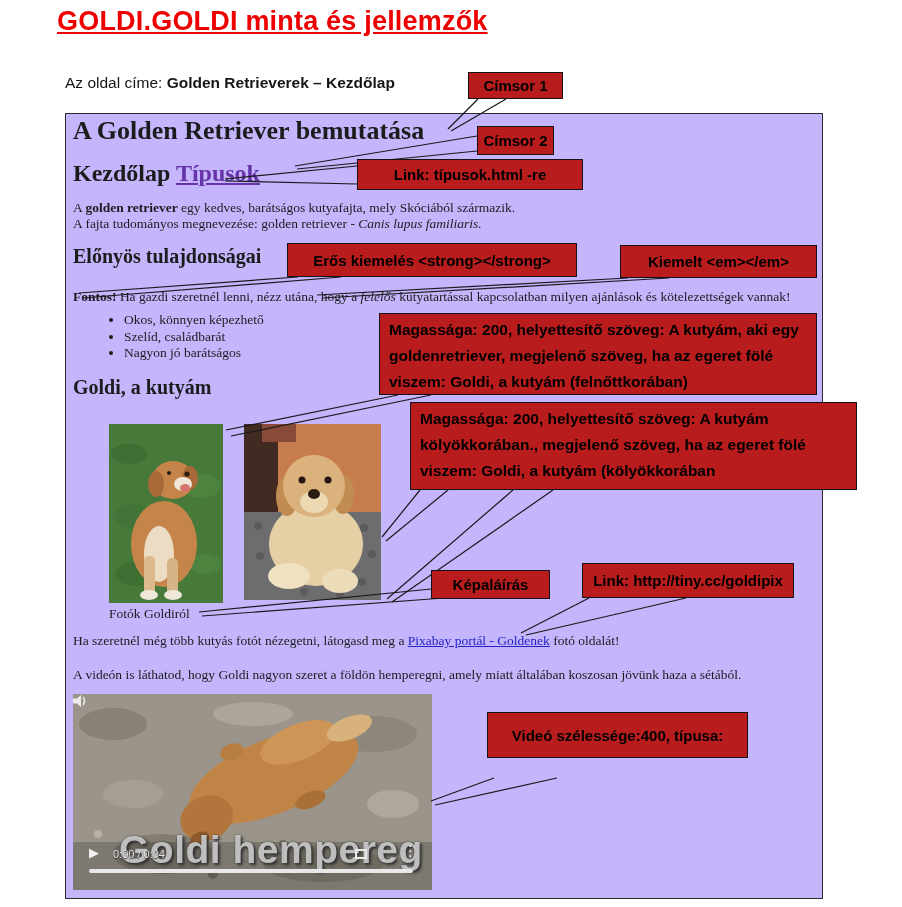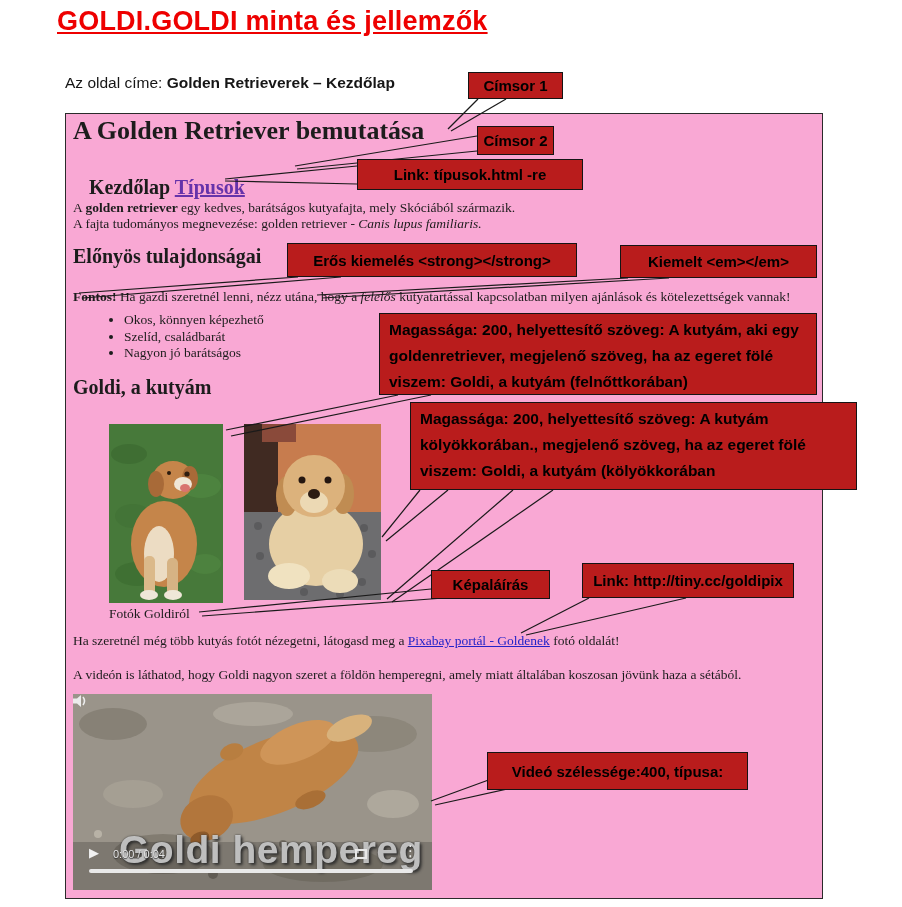--- a/index.html
+++ b/index.html
@@ -11,25 +11,25 @@
   .doc-title{
     position:absolute;left:57px;top:6px;font-size:27px;font-weight:bold;
     color:#ee0000;text-decoration:underline;letter-spacing:.2px;
   }
   .page-title-line{position:absolute;left:65px;top:74px;font-size:15.5px;color:#161616;}
   .page-title-line b{font-weight:bold;}
 
   
   .webpage{
     position:absolute;left:65px;top:113px;width:758px;height:786px;
-    border:1.6px solid #2b2b2b;background:#f9a8d4;
+    border:1.6px solid #2b2b2b;background:#c4b5fd;
     font-family:"Liberation Serif",serif;color:#1c1c1c;box-sizing:border-box;
   }
   .wp-h1{position:absolute;left:7px;top:2px;font-size:26px;font-weight:bold;margin:0;}
-  .wp-nav{position:absolute;left:7px;top:46px;font-size:20px;font-weight:bold;margin:16px;font-family:Liberation Serif, serif;}
+  .wp-nav{position:absolute;left:7px;top:46px;font-size:24px;font-weight:bold;margin:0;font-family:Liberation Serif, serif;}
   .wp-nav a{color:#6633aa;text-decoration:underline;}
   .wp-p{position:absolute;font-size:13.5px;line-height:16px;margin:0;}
   .wp-p-intro{left:7px;top:86px;}
   .wp-h2{position:absolute;font-size:20px;font-weight:bold;margin:0;}
   .wp-h2-adv{left:7px;top:131px;}
   .wp-p-fontos{left:7px;top:175px;}
   .wp-ul{position:absolute;left:42px;top:198px;margin:0;padding-left:16px;font-size:13.5px;line-height:16.5px;}
   .wp-h2-goldi{left:7px;top:262px;}
   .photo{position:absolute;display:block;}
   .photo-adult{left:43px;top:310px;width:114px;height:179px;}
@@ -70,21 +70,21 @@
     padding:3px 9px;font-size:15.5px;line-height:26px;}
   .co-c1{left:468px;top:72px;width:95px;height:27px;}
   .co-c2{left:477px;top:126px;width:77px;height:29px;}
   .co-c3{left:357px;top:159px;width:226px;height:31px;}
   .co-c4{left:287px;top:243px;width:290px;height:34px;}
   .co-c5{left:620px;top:245px;width:197px;height:33px;}
   .co-c6{left:379px;top:313px;width:438px;height:82px;}
   .co-c7{left:410px;top:402px;width:447px;height:88px;}
   .co-c8{left:431px;top:570px;width:119px;height:29px;}
   .co-c9{left:582px;top:563px;width:212px;height:35px;}
-  .co-c10{left:487px;top:752px;width:261px;height:38px;}
+  .co-c10{left:487px;top:712px;width:261px;height:46px;}
 
   .pointer-lines{position:absolute;left:0;top:0;z-index:4;pointer-events:none;}
 </style>
 </head>
 <body>
 
 <div class="doc-title">GOLDI.GOLDI minta és jellemzők</div>
 <div class="page-title-line"><span>Az oldal címe: </span><b>Golden Retrieverek – Kezdőlap</b></div>
 
 <div class="webpage">

